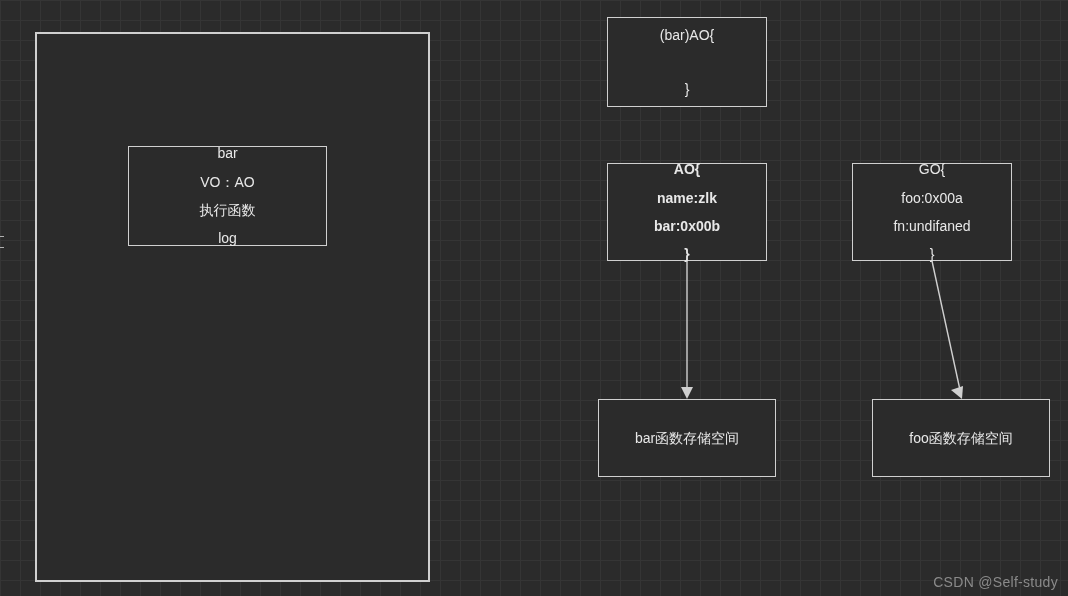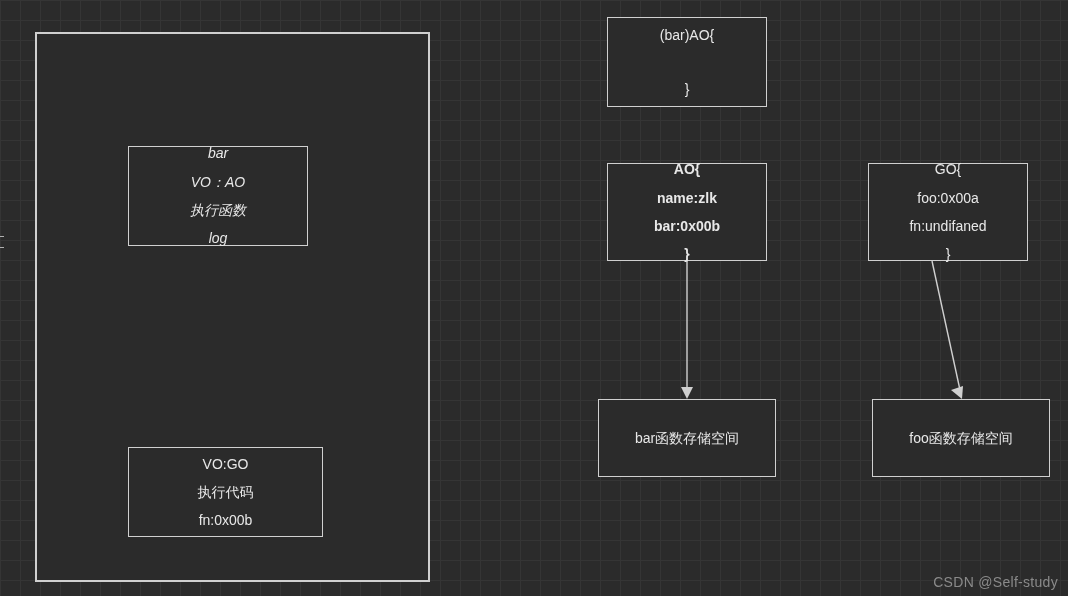--- a/index.html
+++ b/index.html
@@ -65,47 +65,42 @@
 </style>
 </head>
 <body>
 
 <div class="canvas">
 
   <div class="left-tick"></div>
 
   <div class="box outer" style="left:35px; top:32px; width:395px; height:550px;"></div>
 
-  <div class="box" style="left:128px; top:146px; width:180px; height:100px;font-style:italic;">
+  <div class="box" style="left:128px; top:146px; width:199px; height:100px;">
     <div class="line">bar</div>
     <div class="line">VO：AO</div>
     <div class="line">执行函数</div>
     <div class="line">log</div>
   </div>
 
-  <div class="box" style="left:128px; top:447px; width:195px; height:90px;">
-    <div class="line">VO:GO</div>
-    <div class="line">执行代码</div>
-    <div class="line">fn:0x00b</div>
-  </div>
 
   <div class="box" style="left:607px; top:17px; width:160px; height:90px;">
     <div class="line">(bar)AO{</div>
     <div style="height:18px;"></div>
     <div class="line">}</div>
   </div>
 
   <div class="box" style="left:607px; top:163px; width:160px; height:98px;font-weight:bold;">
     <div class="line">AO{</div>
     <div class="line">name:zlk</div>
     <div class="line">bar:0x00b</div>
     <div class="line">}</div>
   </div>
 
-  <div class="box" style="left:852px; top:163px; width:160px; height:98px;margin-left:16px;">
+  <div class="box" style="left:852px; top:163px; width:160px; height:98px;">
     <div class="line">GO{</div>
     <div class="line">foo:0x00a</div>
     <div class="line">fn:undifaned</div>
     <div class="line">}</div>
   </div>
 
   <div class="box" style="left:598px; top:399px; width:178px; height:78px;">
     <div class="line">bar函数存储空间</div>
   </div>
 

